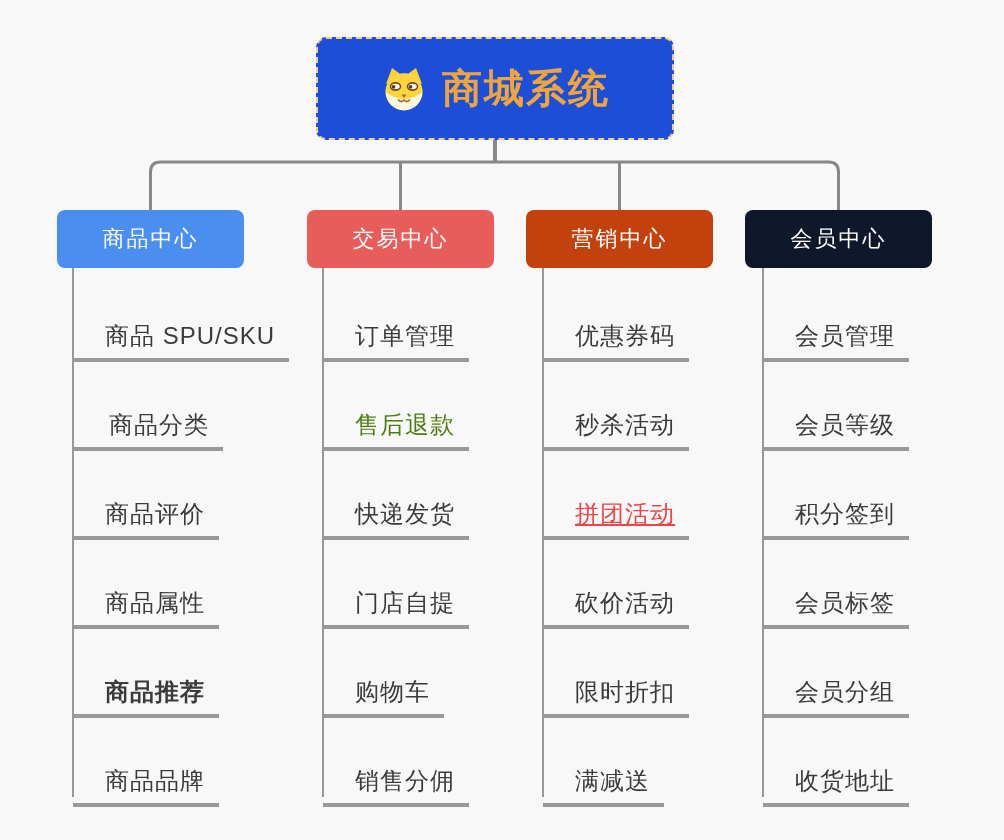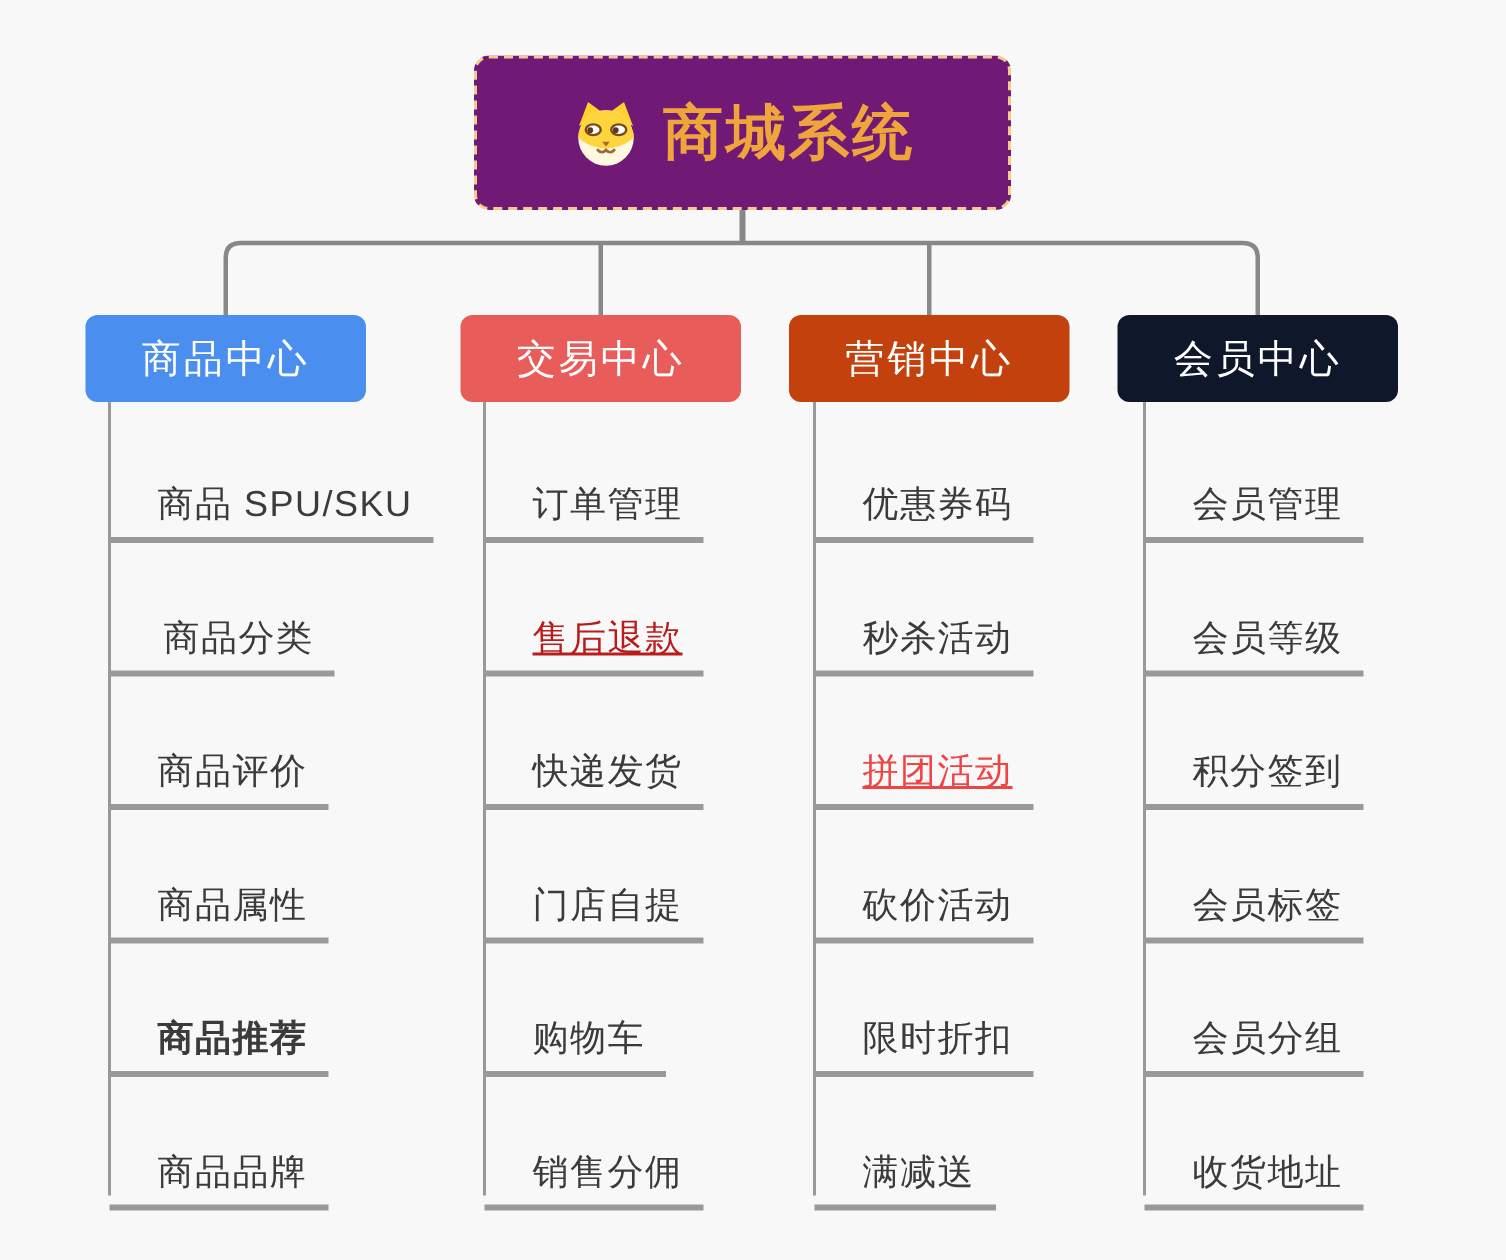--- a/index.html
+++ b/index.html
@@ -8,30 +8,30 @@
     width:1004px;height:840px;overflow:hidden;
   }
   #canvas{
     position:relative;width:1004px;height:840px;background:#f8f8f8;
   }
   #connector-layer{
     position:absolute;left:0;top:0;width:1004px;height:840px;pointer-events:none;
   }
   .root-node{
     position:absolute;left:316px;top:37px;width:358px;height:103px;
-    box-sizing:border-box;background:#701a75;border:2px dashed #f2cc8e;
+    box-sizing:border-box;background:#1d4ed8;border:2px dashed #f2cc8e;
     border-radius:10px;display:flex;align-items:center;justify-content:center;gap:14px;
   }
   .root-title{
     font-size:40px;font-weight:600;color:#f0a53c;letter-spacing:2px;white-space:nowrap;
   }
   .branch-box{
     position:absolute;top:210px;width:187px;height:58px;border-radius:8px;
     display:flex;align-items:center;justify-content:center;
-    color:#ffffff;font-size:26px;letter-spacing:2px;white-space:nowrap;
+    color:#ffffff;font-size:22px;letter-spacing:2px;white-space:nowrap;
     cursor:default;
   }
   .leaf-node{
     position:absolute;height:40px;display:flex;align-items:flex-end;
     padding:0 14px 6px 32px;border-bottom:4px solid #4c1d95;
     font-size:24px;color:#3b3b3b;white-space:nowrap;letter-spacing:1px;
   }
 </style>
 </head>
 <body>
@@ -70,21 +70,21 @@
   <div id="branches">
       <div class="branch-box" style="left: 57px; background: rgb(74, 142, 240);">商品中心</div>
       <div class="leaf-node" style="left: 73px; top: 312px; border-bottom-color: rgb(153, 153, 153); color: rgb(59, 59, 59);">商品 SPU/SKU</div>
       <div class="leaf-node" style="left: 73px; top: 401px; border-bottom-color: rgb(153, 153, 153); color: rgb(59, 59, 59); padding-left: 36px;">商品分类</div>
       <div class="leaf-node" style="left: 73px; top: 490px; border-bottom-color: rgb(153, 153, 153); color: rgb(59, 59, 59);">商品评价</div>
       <div class="leaf-node" style="left: 73px; top: 579px; border-bottom-color: rgb(153, 153, 153); color: rgb(59, 59, 59);">商品属性</div>
       <div class="leaf-node" style="left: 73px; top: 668px; border-bottom-color: rgb(153, 153, 153); color: rgb(59, 59, 59); font-weight: bold;">商品推荐</div>
       <div class="leaf-node" style="left: 73px; top: 757px; border-bottom-color: rgb(153, 153, 153); color: rgb(59, 59, 59);">商品品牌</div>
       <div class="branch-box" style="left: 307px; background: rgb(232, 92, 90);">交易中心</div>
       <div class="leaf-node" style="left: 323px; top: 312px; border-bottom-color: rgb(153, 153, 153); color: rgb(59, 59, 59);">订单管理</div>
-      <div class="leaf-node" style="left: 323px; top: 401px; border-bottom-color: rgb(153, 153, 153); color: #b91c1c; text-decoration: underline;">售后退款</div>
+      <div class="leaf-node" style="left: 323px; top: 401px; border-bottom-color: rgb(153, 153, 153); color: #4d7c0f;">售后退款</div>
       <div class="leaf-node" style="left: 323px; top: 490px; border-bottom-color: rgb(153, 153, 153); color: rgb(59, 59, 59);">快递发货</div>
       <div class="leaf-node" style="left: 323px; top: 579px; border-bottom-color: rgb(153, 153, 153); color: rgb(59, 59, 59);">门店自提</div>
       <div class="leaf-node" style="left: 323px; top: 668px; border-bottom-color: rgb(153, 153, 153); color: rgb(59, 59, 59);">购物车</div>
       <div class="leaf-node" style="left: 323px; top: 757px; border-bottom-color: rgb(153, 153, 153); color: rgb(59, 59, 59);">销售分佣</div>
       <div class="branch-box" style="left: 526px; background: #c2410c;">营销中心</div>
       <div class="leaf-node" style="left: 543px; top: 312px; border-bottom-color: rgb(153, 153, 153); color: rgb(59, 59, 59);">优惠券码</div>
       <div class="leaf-node" style="left: 543px; top: 401px; border-bottom-color: rgb(153, 153, 153); color: rgb(59, 59, 59);">秒杀活动</div>
       <div class="leaf-node" style="left: 543px; top: 490px; border-bottom-color: rgb(153, 153, 153); color: #ef4444; text-decoration: underline;">拼团活动</div>
       <div class="leaf-node" style="left: 543px; top: 579px; border-bottom-color: rgb(153, 153, 153); color: rgb(59, 59, 59);">砍价活动</div>
       <div class="leaf-node" style="left: 543px; top: 668px; border-bottom-color: rgb(153, 153, 153); color: rgb(59, 59, 59);">限时折扣</div>

